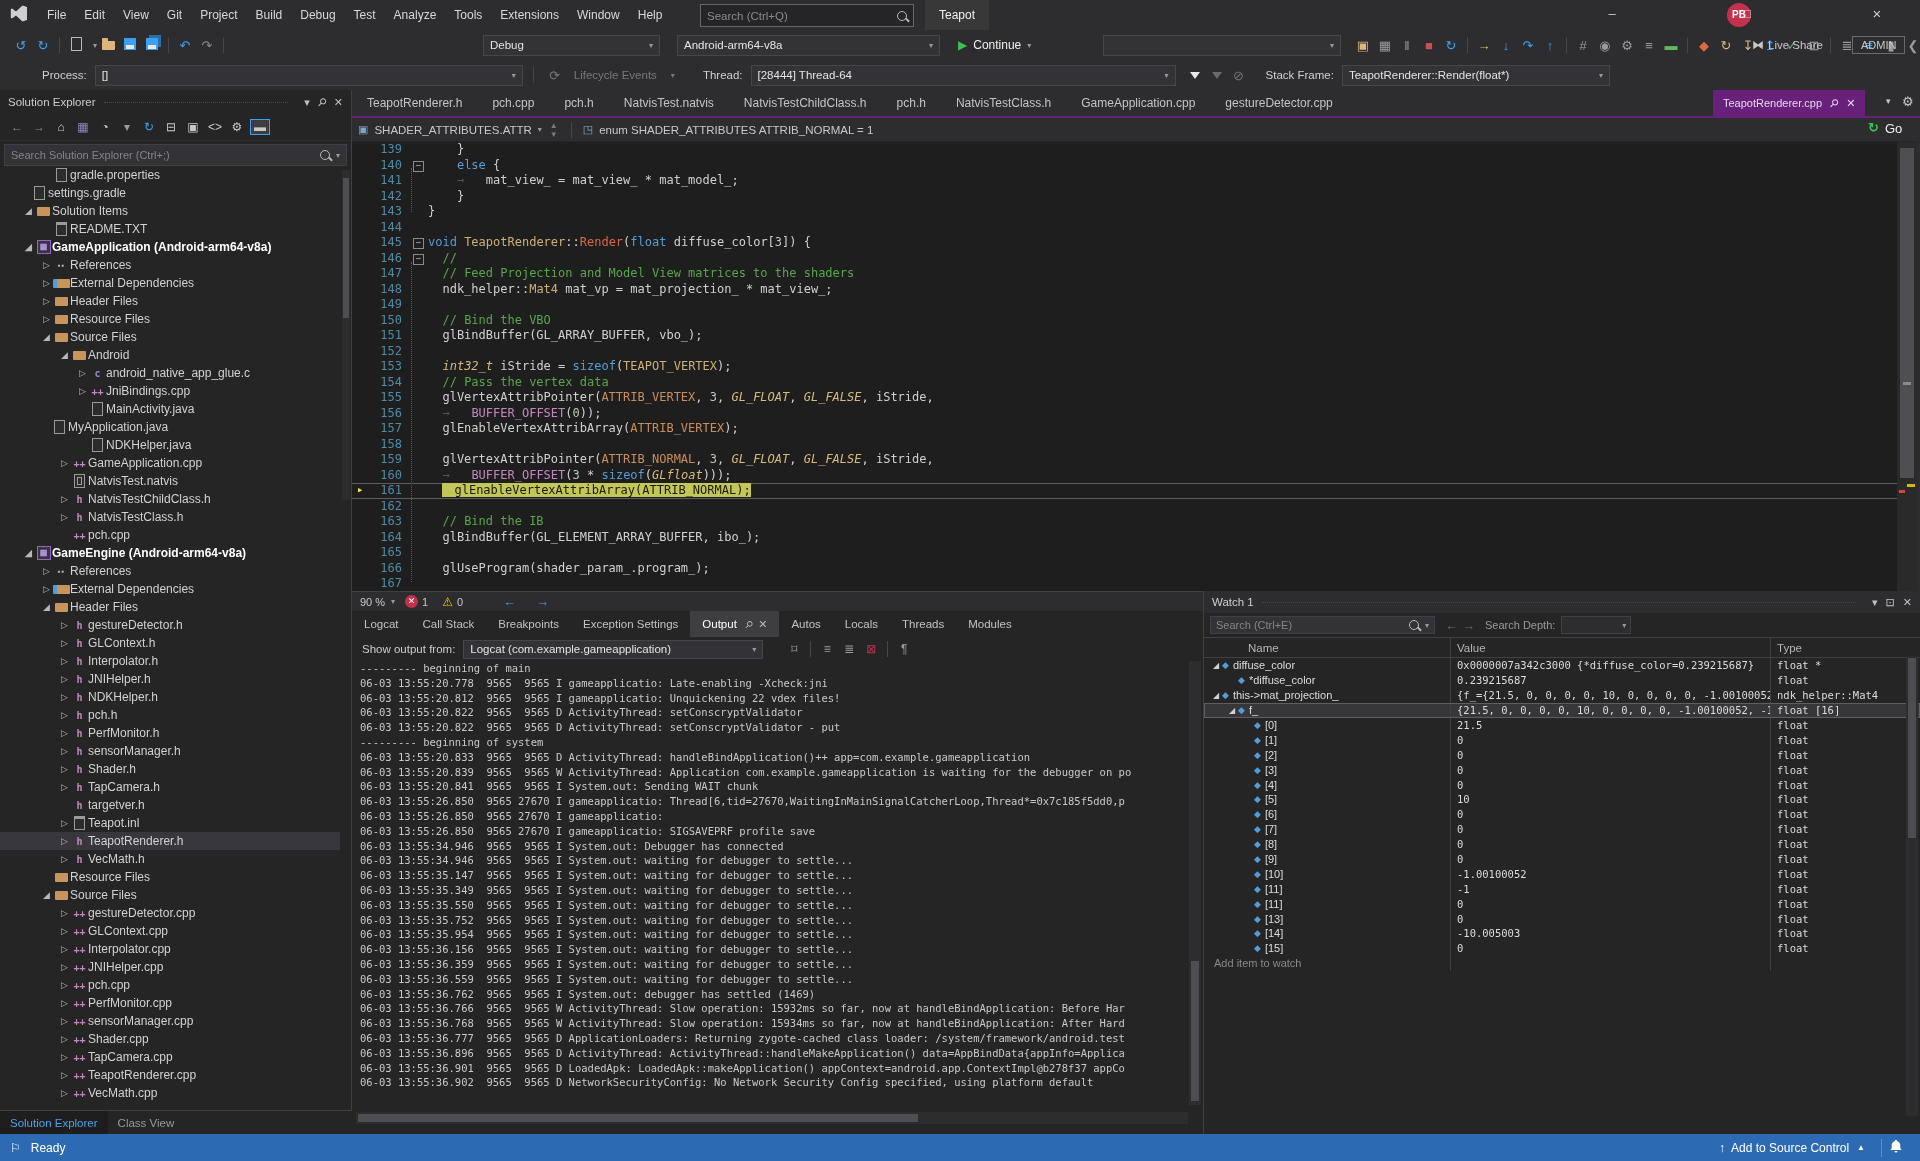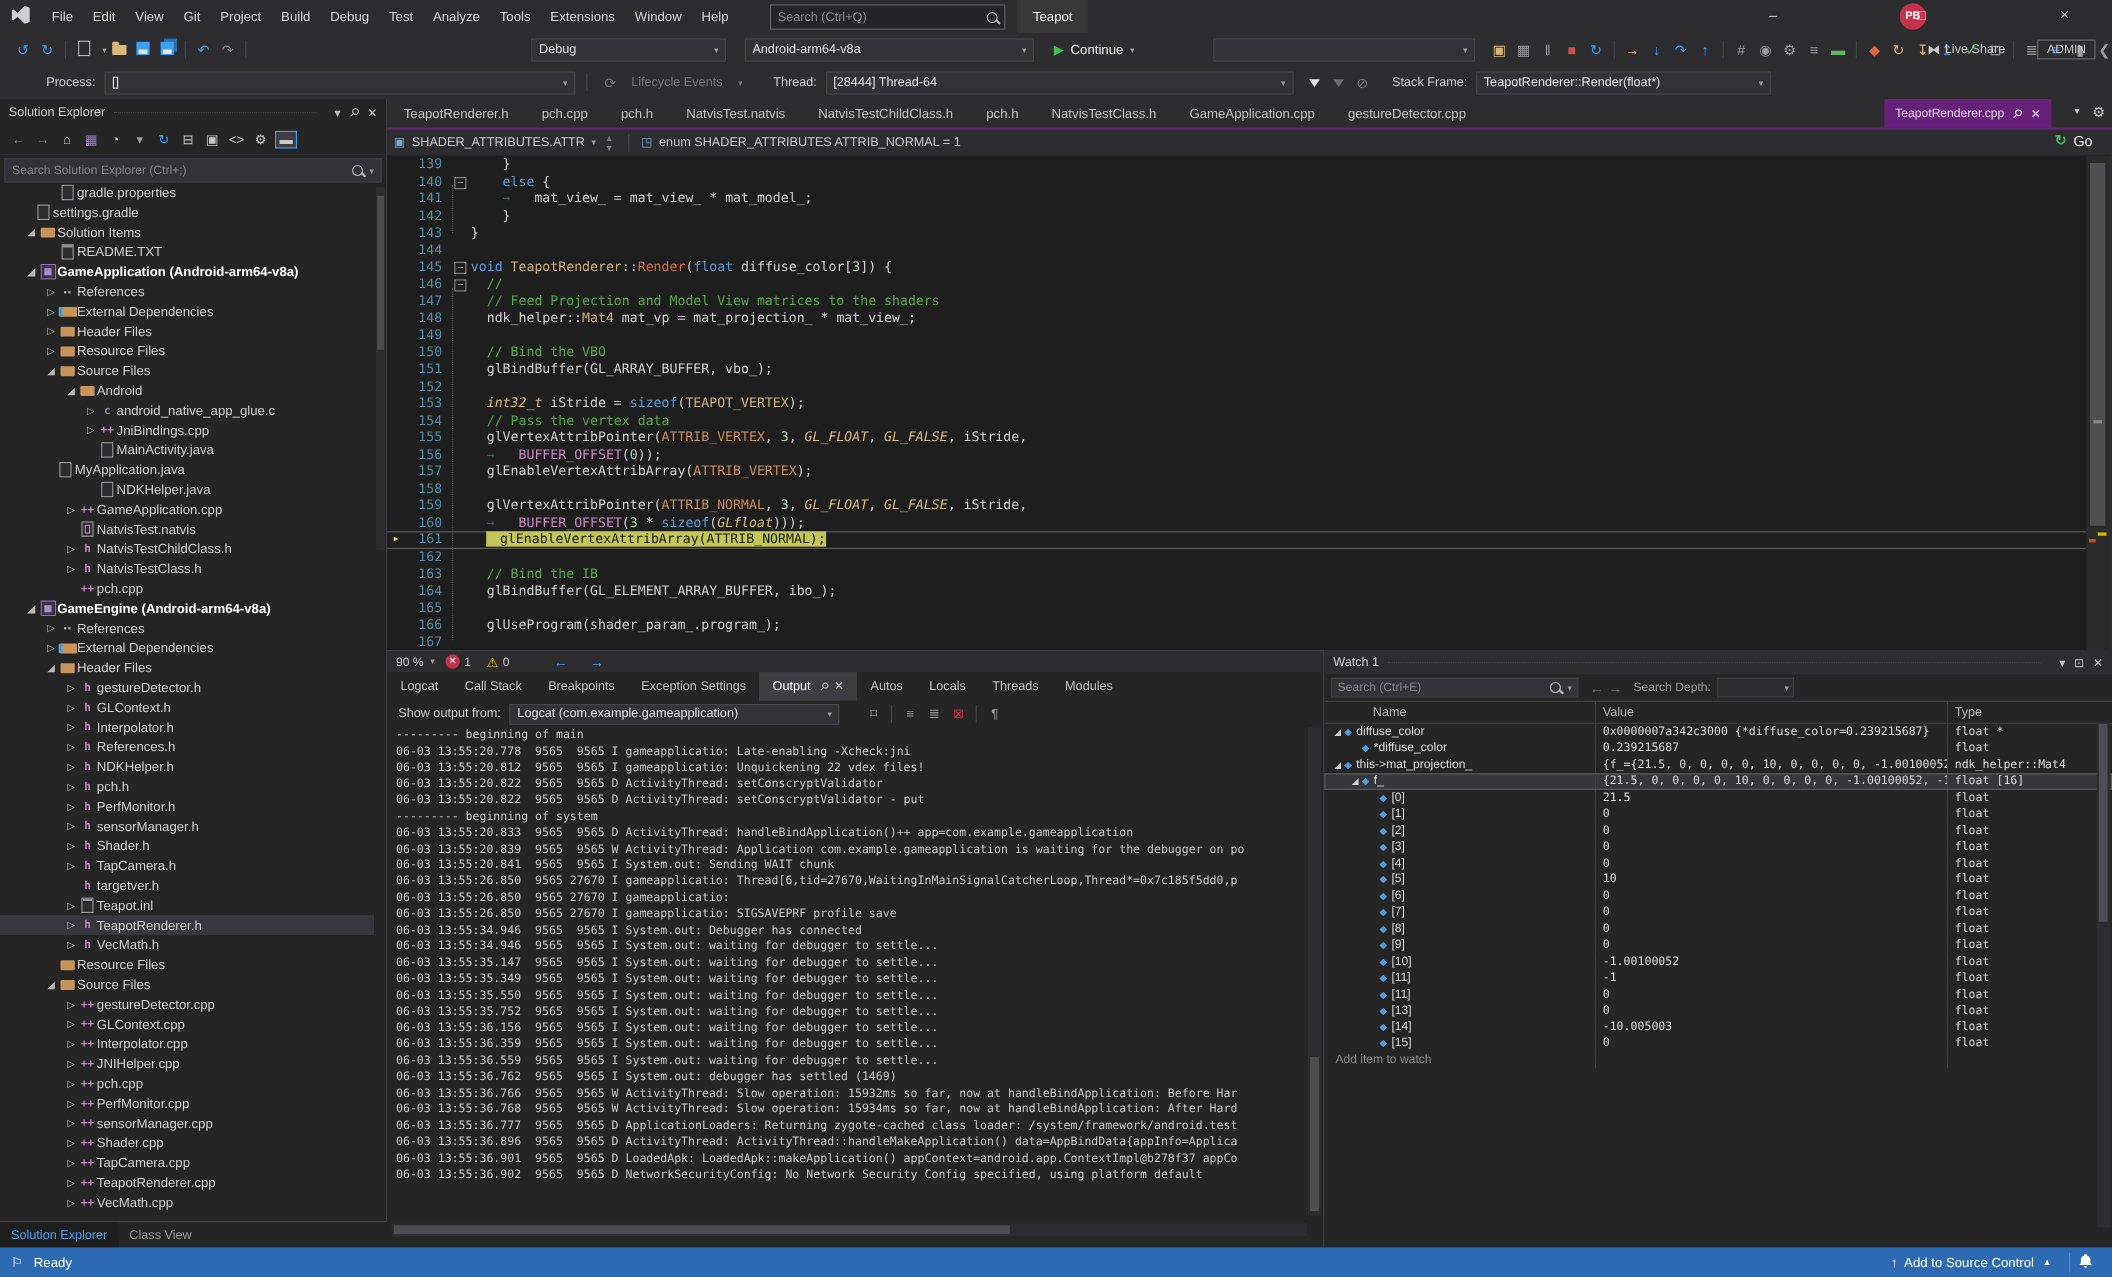--- a/index.html
+++ b/index.html
@@ -504,21 +504,21 @@
           <span class="ticon">
             <span class="ic-h">h</span>
           </span>
           <span>Interpolator.h</span>
         </div>
         <div class="trow" style="padding-left: 58px;">
           <span class="tarrow">▷</span>
           <span class="ticon">
             <span class="ic-h">h</span>
           </span>
-          <span>References.h</span>
+          <span>JNIHelper.h</span>
         </div>
         <div class="trow" style="padding-left: 58px;">
           <span class="tarrow">▷</span>
           <span class="ticon">
             <span class="ic-h">h</span>
           </span>
           <span>NDKHelper.h</span>
         </div>
         <div class="trow" style="padding-left: 58px;">
           <span class="tarrow">▷</span>
@@ -805,20 +805,21 @@
         <div class="logline">06-03 13:55:20.841  9565  9565 I System.out: Sending WAIT chunk</div>
         <div class="logline">06-03 13:55:26.850  9565 27670 I gameapplicatio: Thread[6,tid=27670,WaitingInMainSignalCatcherLoop,Thread*=0x7c185f5dd0,p</div>
         <div class="logline">06-03 13:55:26.850  9565 27670 I gameapplicatio: </div>
         <div class="logline">06-03 13:55:26.850  9565 27670 I gameapplicatio: SIGSAVEPRF profile save</div>
         <div class="logline">06-03 13:55:34.946  9565  9565 I System.out: Debugger has connected</div>
         <div class="logline">06-03 13:55:34.946  9565  9565 I System.out: waiting for debugger to settle...</div>
         <div class="logline">06-03 13:55:35.147  9565  9565 I System.out: waiting for debugger to settle...</div>
         <div class="logline">06-03 13:55:35.349  9565  9565 I System.out: waiting for debugger to settle...</div>
         <div class="logline">06-03 13:55:35.550  9565  9565 I System.out: waiting for debugger to settle...</div>
         <div class="logline">06-03 13:55:35.752  9565  9565 I System.out: waiting for debugger to settle...</div>
+        <div class="logline">06-03 13:55:35.954  9565  9565 I System.out: waiting for debugger to settle...</div>
         <div class="logline">06-03 13:55:36.156  9565  9565 I System.out: waiting for debugger to settle...</div>
         <div class="logline">06-03 13:55:36.359  9565  9565 I System.out: waiting for debugger to settle...</div>
         <div class="logline">06-03 13:55:36.559  9565  9565 I System.out: waiting for debugger to settle...</div>
         <div class="logline">06-03 13:55:36.762  9565  9565 I System.out: debugger has settled (1469)</div>
         <div class="logline">06-03 13:55:36.766  9565  9565 W ActivityThread: Slow operation: 15932ms so far, now at handleBindApplication: Before Har</div>
         <div class="logline">06-03 13:55:36.768  9565  9565 W ActivityThread: Slow operation: 15934ms so far, now at handleBindApplication: After Hard</div>
         <div class="logline">06-03 13:55:36.777  9565  9565 D ApplicationLoaders: Returning zygote-cached class loader: /system/framework/android.test</div>
         <div class="logline">06-03 13:55:36.896  9565  9565 D ActivityThread: ActivityThread::handleMakeApplication() data=AppBindData{appInfo=Applica</div>
         <div class="logline">06-03 13:55:36.901  9565  9565 D LoadedApk: LoadedApk::makeApplication() appContext=android.app.ContextImpl@b278f37 appCo</div>
         <div class="logline">06-03 13:55:36.902  9565  9565 D NetworkSecurityConfig: No Network Security Config specified, using platform default</div>

